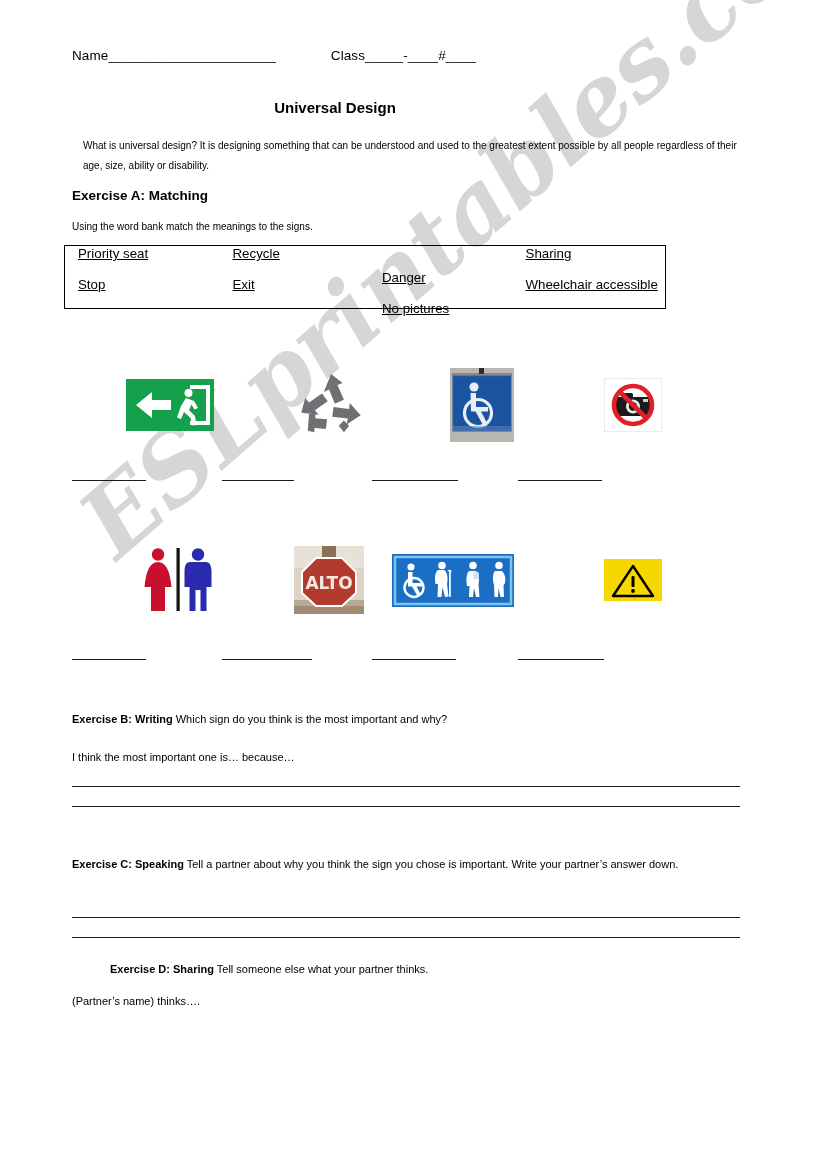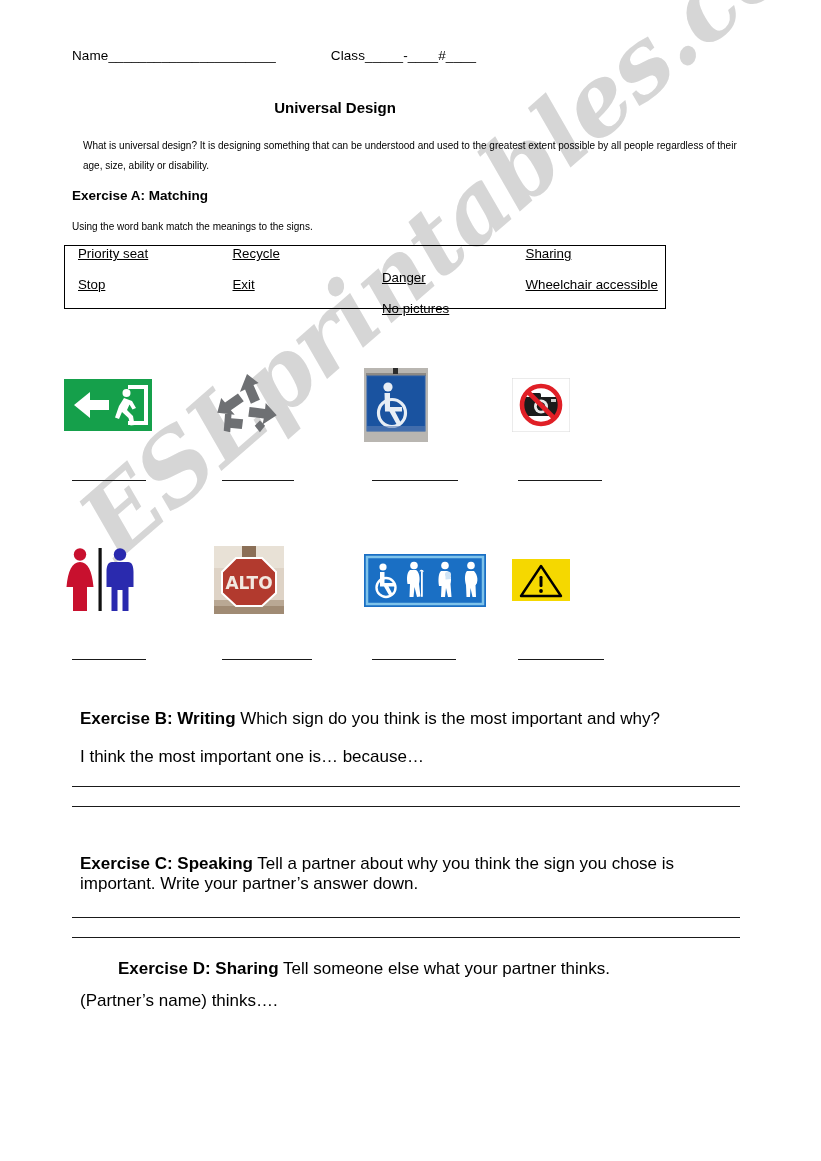--- a/index.html
+++ b/index.html
@@ -129,40 +129,40 @@
   }
   #signs-row-1 { top: 350px; }
   #signs-row-2 { top: 525px; }
 
   .sign-cell {
     position: absolute;
     width: 150px;
     height: 110px;
     display: flex;
     align-items: center;
-    justify-content: flex-start;
+    justify-content: flex-end;
   }
   .sign-cell.c1 { left: 0px; }
   .sign-cell.c2 { left: 150px; }
   .sign-cell.c3 { left: 300px; }
   .sign-cell.c4 { left: 448px; }
 
   
   .blank-line {
     position: absolute;
     border-top: 1.5px solid #1a1a1a;
     height: 0;
   }
 
   
   .ex-block {
     position: absolute;
-    left: 80px;
+    left: 72px;
     width: 672px;
-    font-size: 17px;
+    font-size: 11px;
     line-height: 20px;
   }
   .ex-block b { font-weight: bold; }
 
   .long-line {
     position: absolute;
     left: 72px;
     width: 668px;
     border-top: 1.2px solid #1a1a1a;
     height: 0;

